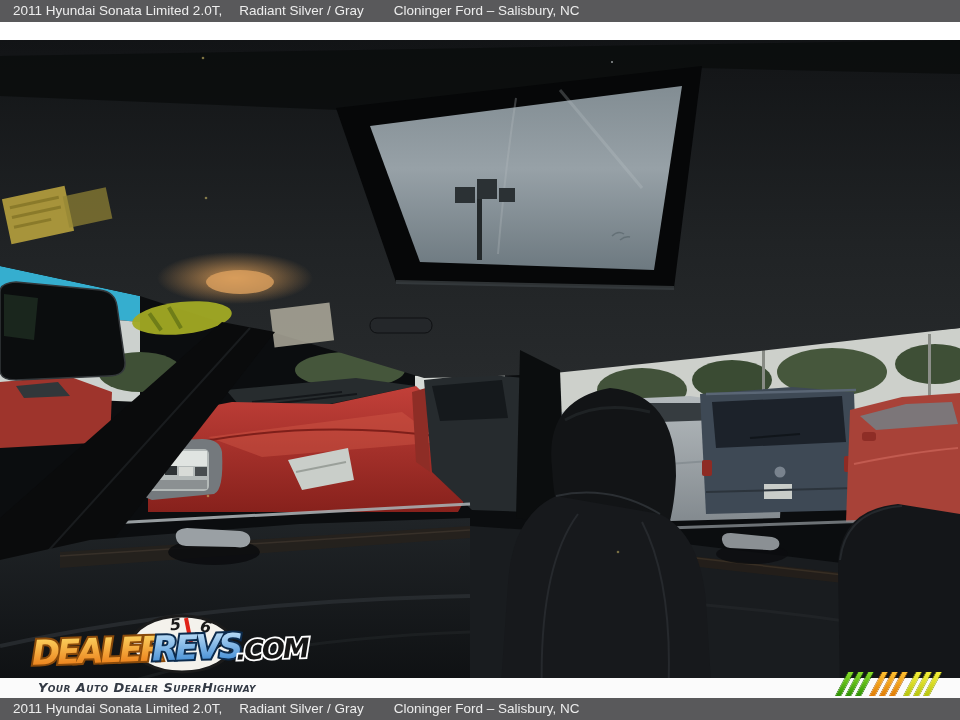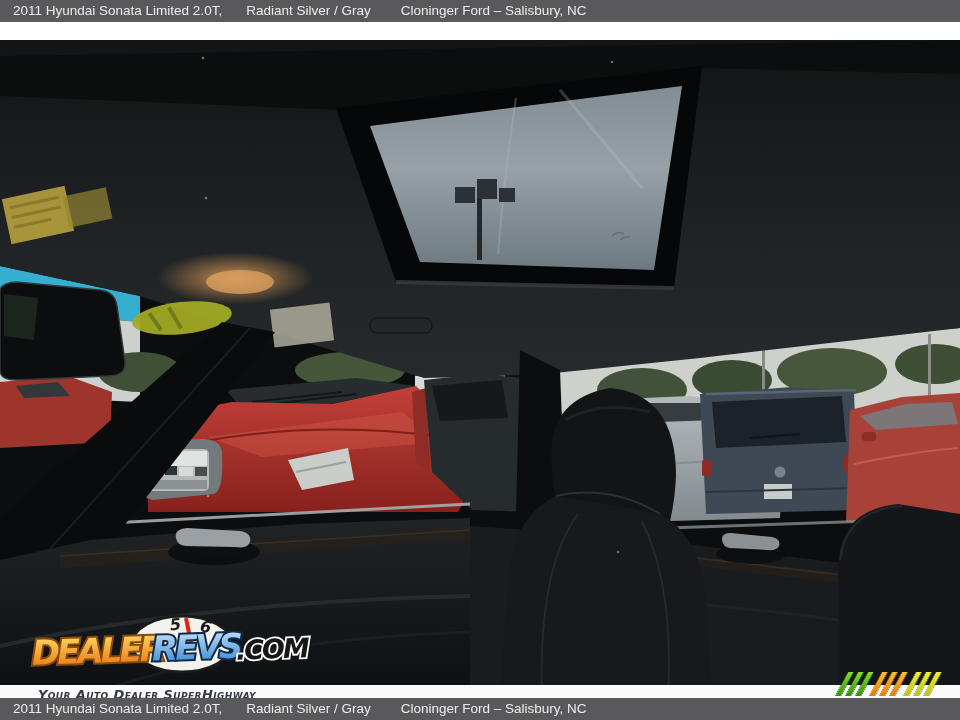--- a/index.html
+++ b/index.html
@@ -4,29 +4,29 @@
 <style>
   html,body{margin:0;padding:0;background:#ffffff;}
   #page{position:relative;width:960px;height:720px;overflow:hidden;background:#ffffff;
         font-family:"Liberation Sans",sans-serif;}
   
   .bar{position:absolute;left:0;width:960px;height:22px;background:#59595b;color:#ededed;
        font-size:13.5px;line-height:22px;white-space:nowrap;z-index:10;}
   #top-bar{top:0;}
   #bottom-bar{top:698px;}
   .bar .vehicle{margin-left:13px;}
-  .bar .paint{margin-left:24px;}
+  .bar .paint{margin-left:17px;}
   .bar .dealer{margin-left:30px;}
   
   #top-gap{position:absolute;top:22px;left:0;width:960px;height:18px;background:#ffffff;z-index:9;}
   
   #photo{position:absolute;top:40px;left:0;width:960px;height:658px;z-index:1;background:#0b0d0f;}
   
   #tag-strip{position:absolute;top:678px;left:0;width:960px;height:20px;background:#fbfbfb;
-             border-bottom:4px solid #a16207;z-index:4;margin-top:7px;}
+             border-bottom:4px solid #a16207;z-index:4;}
   #tagline{margin-left:38px;font-family:"DejaVu Sans",sans-serif;font-weight:bold;font-style:italic;
            font-variant:small-caps;font-size:13px;letter-spacing:.4px;color:#333a45;line-height:19px;}
   
   #watermark{position:absolute;left:24px;top:608px;width:300px;height:70px;z-index:3;}
   #gauge-svg{position:absolute;left:104px;top:4px;}
   #wordmark-svg{position:absolute;left:6px;top:4px;}
   
   #stripes{position:absolute;right:24px;bottom:24px;height:24px;display:flex;gap:7px;
            transform:skewX(-28deg);z-index:6;}
   .sgroup{display:flex;gap:3px;}

